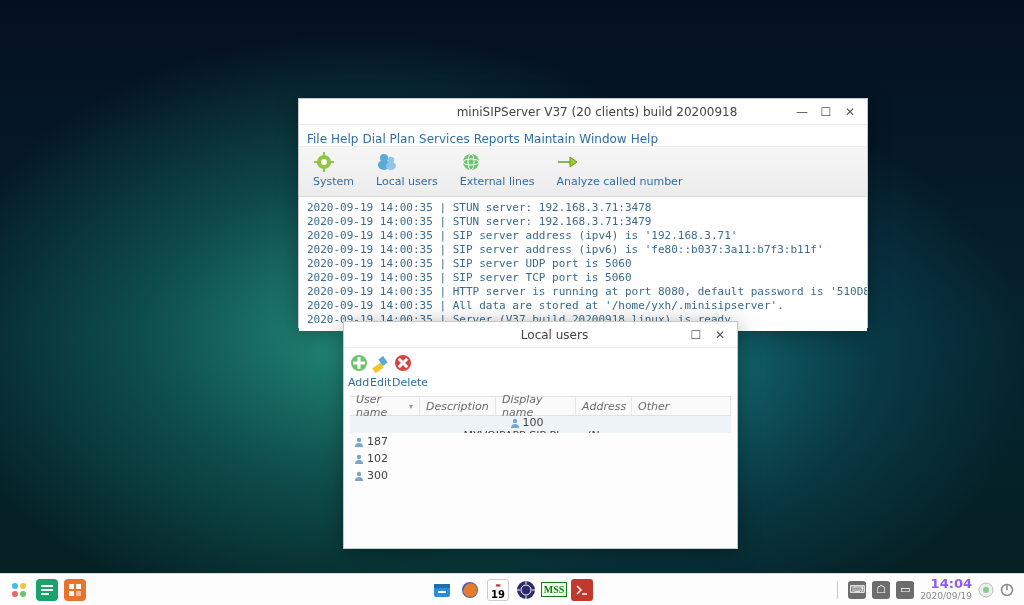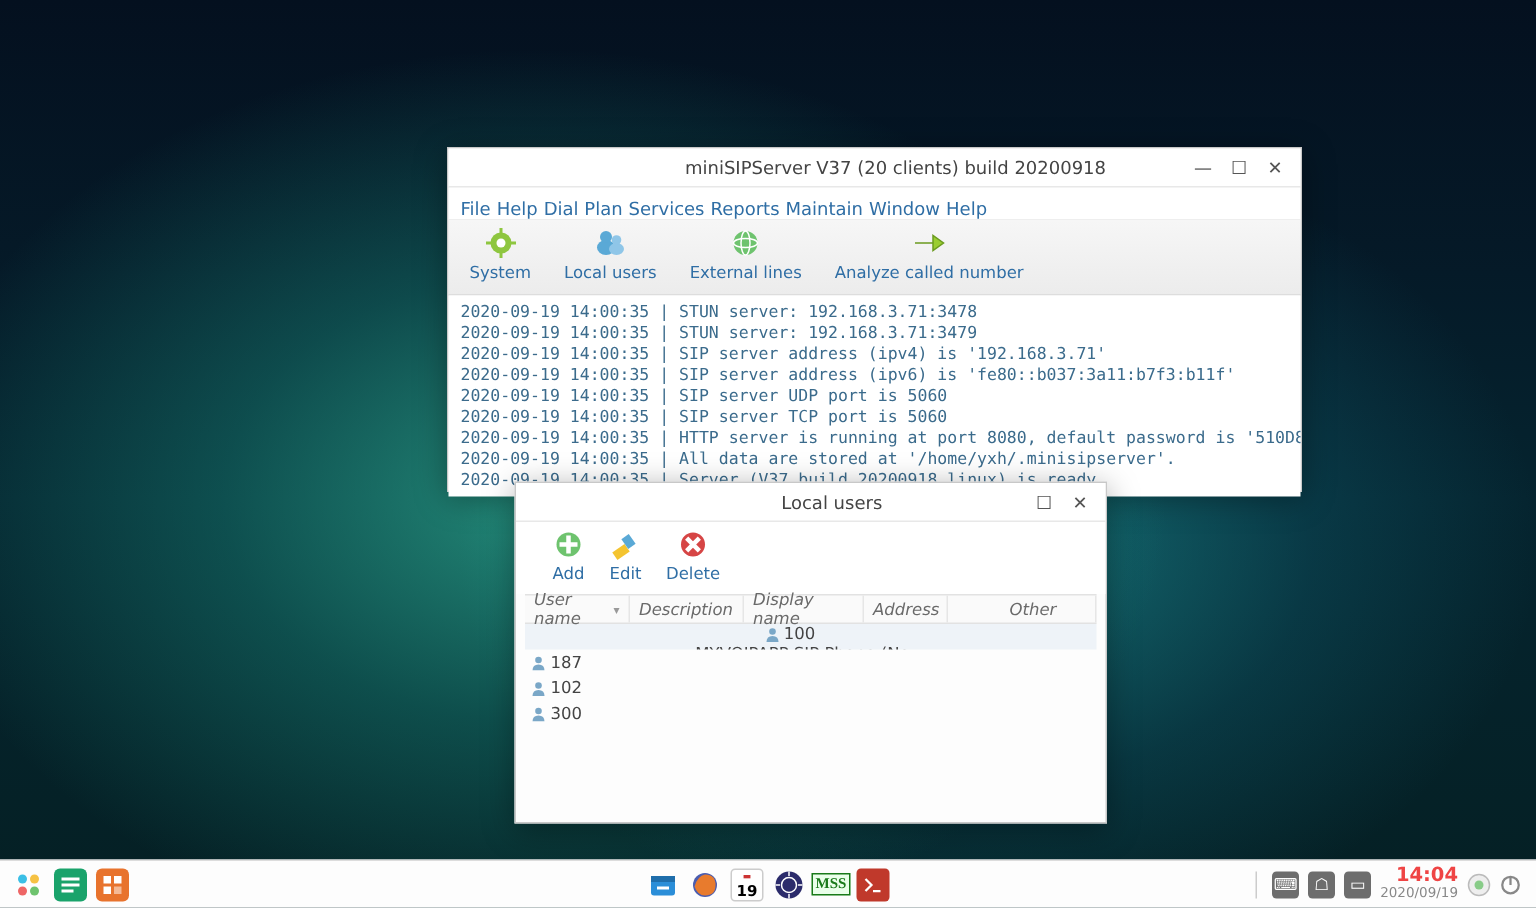--- a/index.html
+++ b/index.html
@@ -14,51 +14,51 @@
   
   .window { position:absolute; background:#fdfdfd; border:1px solid #c8c8c8; box-shadow:0 4px 20px rgba(0,0,0,.35); }
   #main-window { left:298px; top:98px; width:570px; height:230px; }
   .titlebar { height:26px; display:flex; align-items:center; position:relative; background:#fff; border-bottom:1px solid #e8e8e8; }
   .titlebar .title { flex:1; text-align:center; font-size:12px; color:#444;margin-left:28px; }
   .winbtns { position:absolute; right:4px; top:0; height:26px; display:flex; align-items:center; gap:10px; padding:0 6px; }
   .winbtns span { font-size:12px; color:#555; cursor:pointer; width:14px; text-align:center; }
   .menubar { height:22px; display:flex; align-items:flex-end; gap:4px; padding:0 8px; font-size:12px; color:#2f6ea5; background:#fff; border-bottom:1px solid #eee; }
   .menubar span { cursor:pointer; }
   .toolbar { height:50px; display:flex; align-items:flex-start; gap:22px; padding:4px 14px 0; background:linear-gradient(#f6f6f6,#ececec); border-bottom:1px solid #ddd; }
-  .tbitem { display:flex; flex-direction:column; align-items:center; width:auto; cursor:pointer; }
+  .tbitem { display:flex; flex-direction:column; align-items:flex-start; width:auto; cursor:pointer; }
   .tbitem .ico { width:22px; height:22px; display:flex; align-items:center; justify-content:center; }
   .tbitem .lbl { font-size:11px; color:#2f6ea5; margin-top:2px; white-space:nowrap; }
   .log { padding:4px 8px; font-family:"DejaVu Sans Mono","Consolas",monospace; font-size:11px; line-height:14px; color:#3b6b8c; white-space:pre; background:#fff; overflow:hidden; }
 
   
   #child-window { left:343px; top:321px; width:395px; height:228px; }
-  #child-window .toolbar { height:48px; gap:16px; padding:4px 24px 0; background:#fff; border-bottom:none; }
+  #child-window .toolbar { height:48px; gap:0; padding:4px 4px 0; background:#fff; border-bottom:none; }
   #child-window .tbitem .lbl { color:#2f6ea5; }
   .table-head { display:flex; height:20px; align-items:center; font-size:11px; color:#6a6a6a; border-top:1px solid #e2e2e2; border-bottom:1px solid #e2e2e2; margin:0 6px; background:#fafafa;font-style:italic; }
   .table-head > div { padding:0 6px; border-right:1px solid #e6e6e6; height:100%; display:flex; align-items:center; }
-  .col-user{width:70px;} .col-desc{width:76px;} .col-disp{width:80px;} .col-addr{width:56px;} .col-other{flex:1;border-right:none;margin-left:35px;}
+  .col-user{width:70px;} .col-desc{width:76px;} .col-disp{width:80px;} .col-addr{width:56px;} .col-other{flex:1;border-right:none;}
   .table-body { margin:0 6px; font-size:11px; color:#444; }
   .row { display:flex; height:17px; align-items:center; }
   .row.selected { background:#eef3f8;flex-direction:column; }
   .row .cell-user { width:70px; padding-left:4px; display:flex; align-items:center; gap:3px; }
   .row .cell-desc{width:76px;} .row .cell-disp{width:80px;} .row .cell-addr{width:56px;}
   .row .cell-other{flex:1; overflow:hidden; text-overflow:ellipsis; white-space:nowrap; color:#444;}
   .user-ico { width:10px; height:10px; display:inline-block; }
   .sort-caret{font-size:8px;color:#999;margin-left:2px;}
 
   
   #taskbar { position:absolute; left:0; bottom:0; width:100%; height:32px; background:#fdfdfd; border-top:1px solid #dcdcdc; display:flex; align-items:center; }
   .tb-left { display:flex; align-items:center; gap:6px; padding-left:8px; }
   .tb-left .launch { width:22px; height:22px; border-radius:4px; display:flex; align-items:center; justify-content:center; cursor:pointer; }
   .tb-center { position:absolute; left:50%; transform:translateX(-50%); display:flex; align-items:center; gap:6px; }
   .tb-center .app { width:22px; height:22px; display:flex; align-items:center; justify-content:center; cursor:pointer; border-radius:3px; }
   .tb-right { margin-left:auto; display:flex; align-items:center; gap:6px; padding-right:10px; font-size:11px; color:#555; }
   .tray-ico { width:18px; height:18px; display:flex; align-items:center; justify-content:center; border-radius:3px; background:#6d6d6d; color:#fff; font-size:11px; cursor:pointer;}
   .clock { text-align:right; line-height:12px; }
-  .clock .time { font-size:13px; font-weight:600; color:#ef4444; }
+  .clock .time { font-size:13px; font-weight:600; color:#8b5cf6; }
   .clock .date { font-size:9px; color:#888; }
   .sep { width:1px; height:18px; background:#ccc; margin:0 4px; }
 </style>
 </head>
 <body>
 
 <div id="main-window" class="window">
   <div class="titlebar">
     <div class="title">miniSIPServer V37 (20 clients) build 20200918</div>
     <div class="winbtns">

